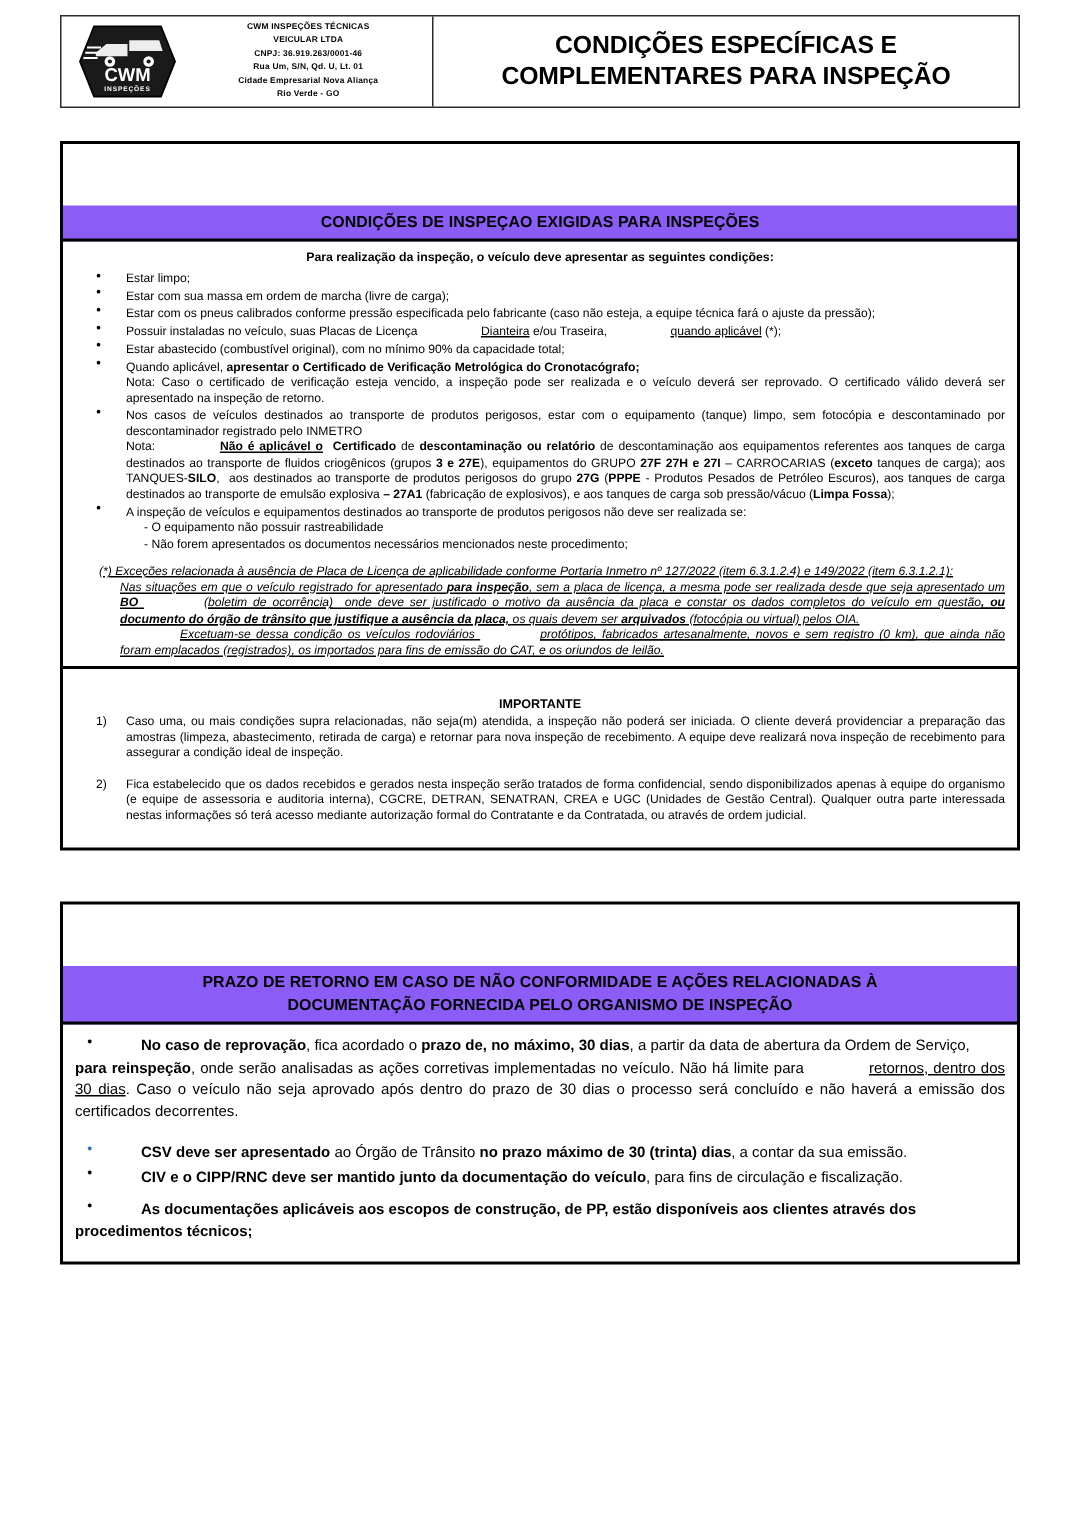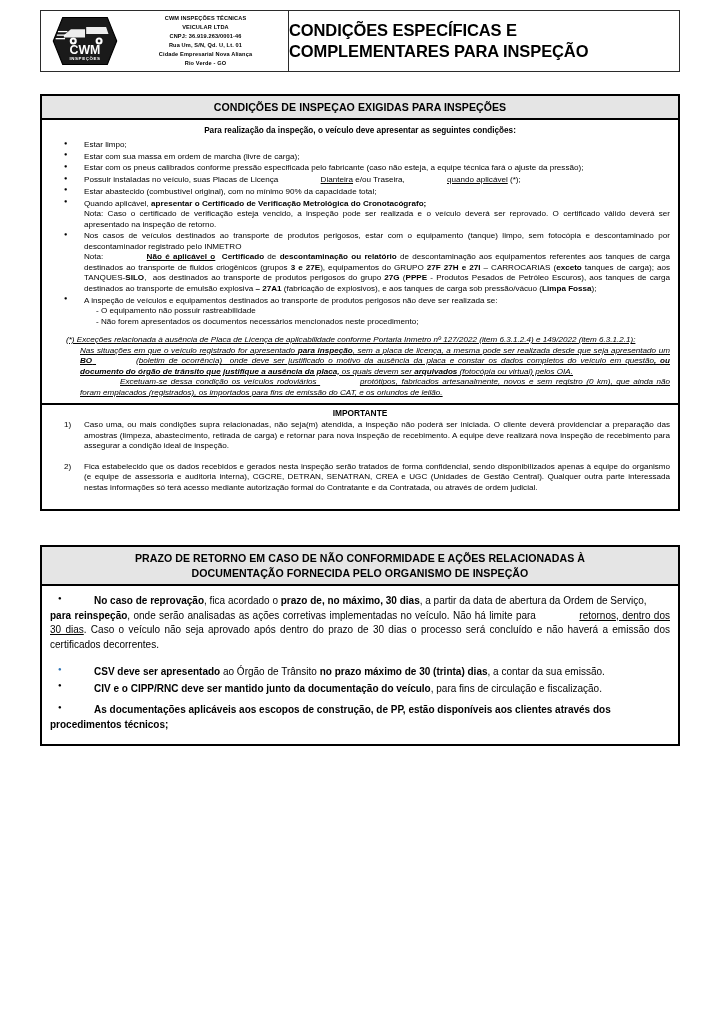--- a/index.html
+++ b/index.html
@@ -55,49 +55,50 @@
     line-height: 1.62;
     letter-spacing: 0.15px;
     padding-right: 2px;
   }
   .company-block div { white-space: nowrap; }
 
   .header-title-cell {
     flex: 1 1 auto;
     display: flex;
     flex-direction: column;
-    align-items: flex-start;
+    align-items: center;
     justify-content: center;
     text-align: center;
   }
   .header-title-cell .t-line {
     font-size: 16.5px;
     font-weight: bold;
     line-height: 1.28;
     letter-spacing: -0.1px;
   }
 
   
   .section {
     margin: 0 40px;
     border: 2px solid #000;
     box-sizing: border-box;
   }
   .section.first { margin-top: 22px; }
   .section.second { margin-top: 34px; }
 
   .band {
-    background: #e5e5e5;
+    background: #8b5cf6;
     border-bottom: 2px solid #000;
     text-align: center;
     font-weight: bold;
     font-size: 10.6px;
     padding: 4px 6px 4px 6px;
     line-height: 1.36;
     letter-spacing: 0.05px;
+    margin-top: 41px;
   }
   .section-body {
     padding: 5px 8px 6px 8px;
     font-size: 8.1px;
     line-height: 1.3;
   }
 
   .intro {
     text-align: center;
     font-weight: bold;
@@ -147,21 +148,21 @@
 
   
   .important-sep {
     border-top: 2px solid #000;
     margin: 5px -8px 0 -8px;
   }
   .important-title {
     text-align: center;
     font-weight: bold;
     font-size: 8.4px;
-    padding-top: 3px;
+    padding-top: 18px;
     margin-bottom: 1px;
   }
   ol.numlist {
     list-style: none;
     margin: 0;
     padding: 0;
     counter-reset: itm;
   }
   ol.numlist > li {
     position: relative;

